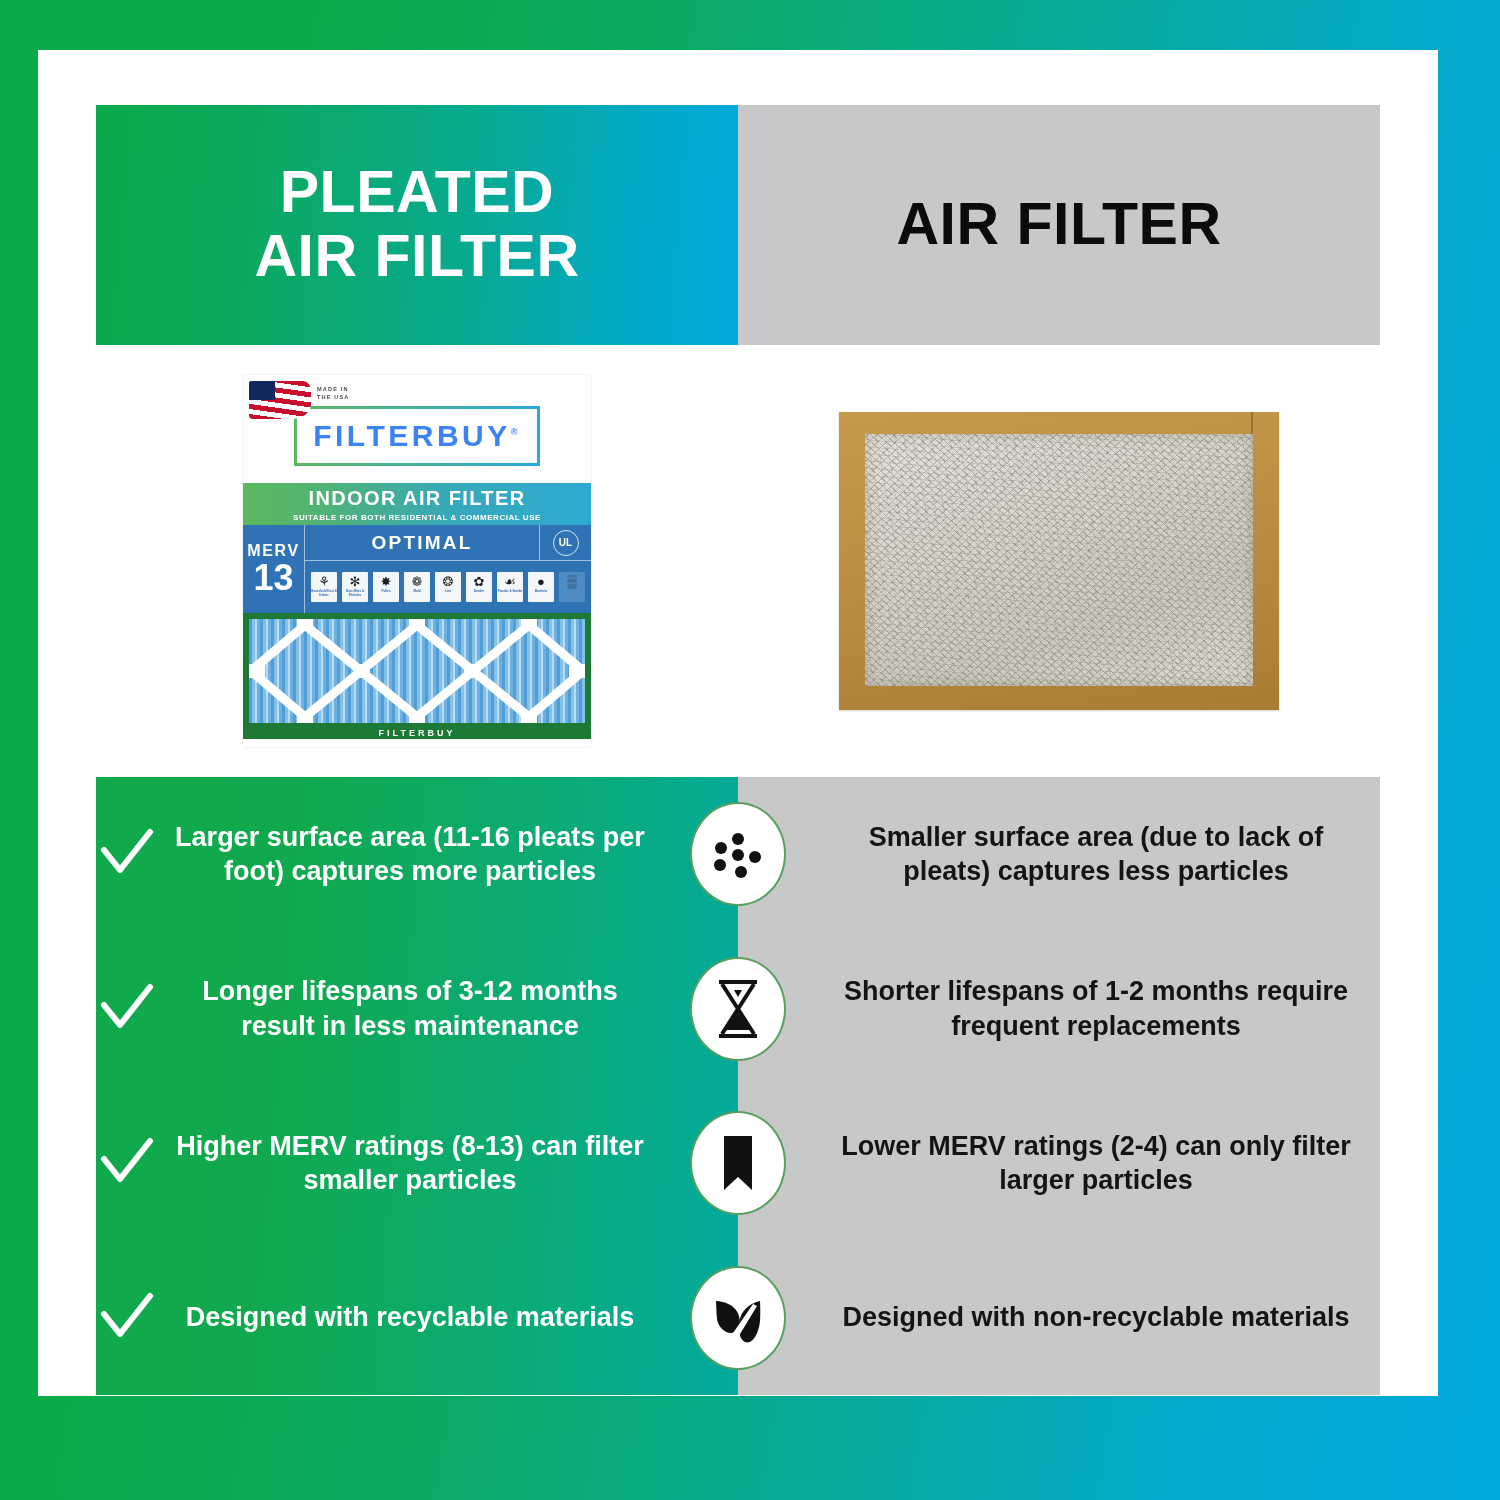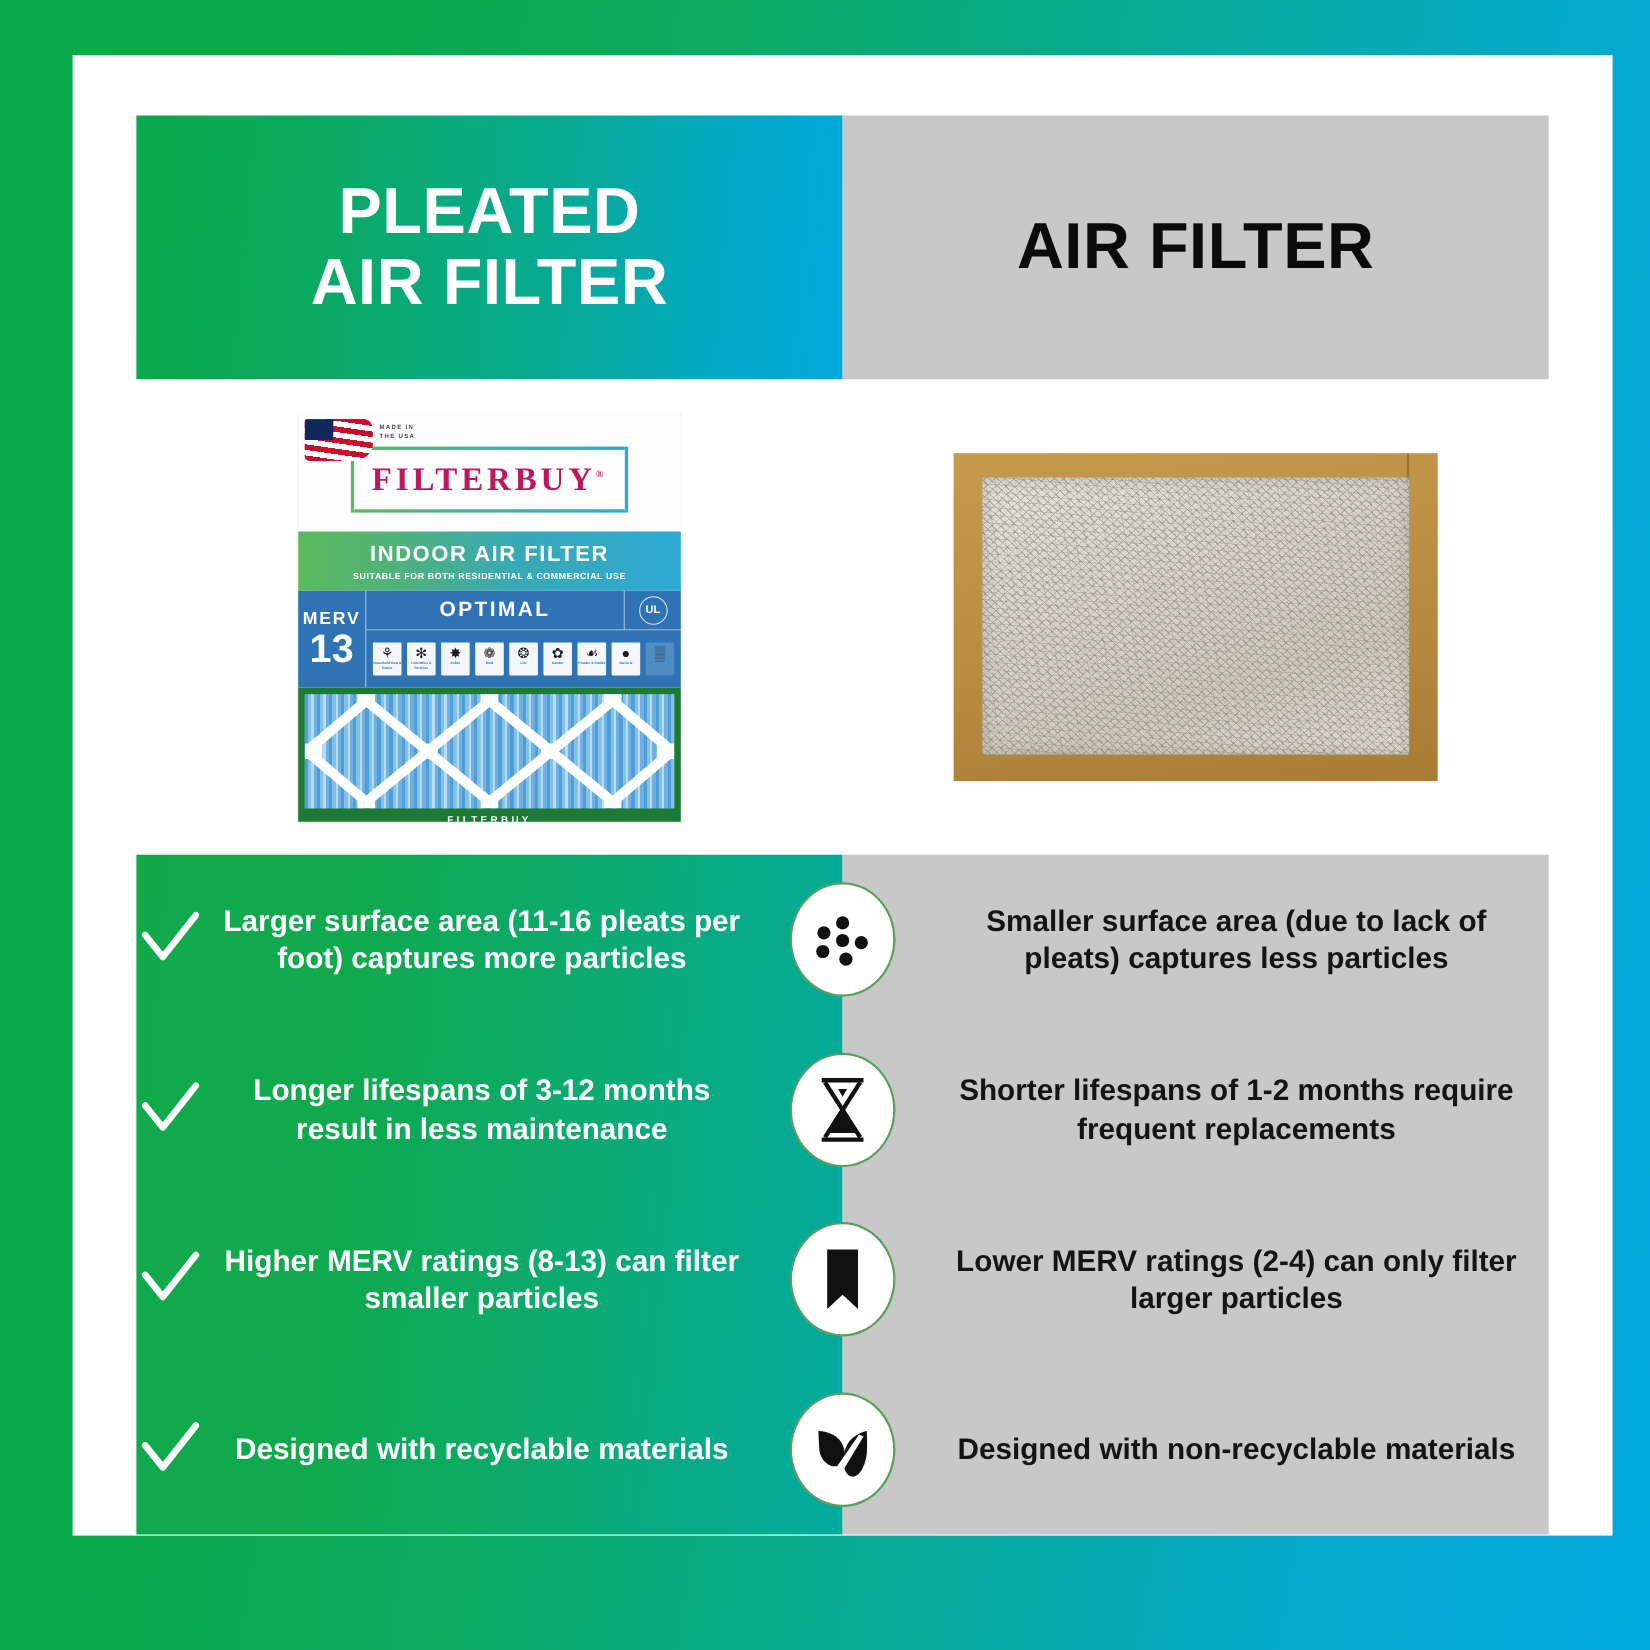--- a/index.html
+++ b/index.html
@@ -14,21 +14,21 @@
   
   .page {
     position: relative;
     width: 1500px;
     height: 1500px;
     background: linear-gradient(100deg, #0aa94a 0%, #0aa94a 18%, #0bab63 38%, #07ab9b 62%, #05a9cc 82%, #00a9e0 100%);
     overflow: hidden;
   }
   .white-card {
     position: absolute;
-    left: 66px;
+    left: 38px;
     top: 50px;
     width: 1400px;
     height: 1346px;
     background: #ffffff;
   }
 
   
   .content {
     position: absolute;
     left: 58px;     
@@ -128,27 +128,26 @@
   .brandbox {
     border: 3px solid;
     border-image: linear-gradient(90deg,#5cb860,#2aa8d8) 1;
     padding: 10px 16px;
     margin-top: 14px;
   }
   .brandbox .brand {
     font-size: 30px;
     font-weight: 700;
     letter-spacing: 3.5px;
-    color: #be185d;
-    font-family: Liberation Serif, serif;
+    color: #3b82f6;
   }
   .brandbox .brand sup { font-size: 9px; vertical-align: super; }
 
   .box-band {
-    height: 54px;
+    height: 42px;
     background: linear-gradient(90deg,#5cb95c 0%,#4fb27a 26%,#37a9b8 58%,#2fa9d2 100%);
     color: #fff;
     display: flex;
     flex-direction: column;
     align-items: center;
     justify-content: center;
   }
   .box-band .l1 { font-size: 20px; font-weight: 800; letter-spacing: 1.4px; }
   .box-band .l2 { font-size: 8px; font-weight: 700; letter-spacing: .55px; margin-top: 3px; }
 

